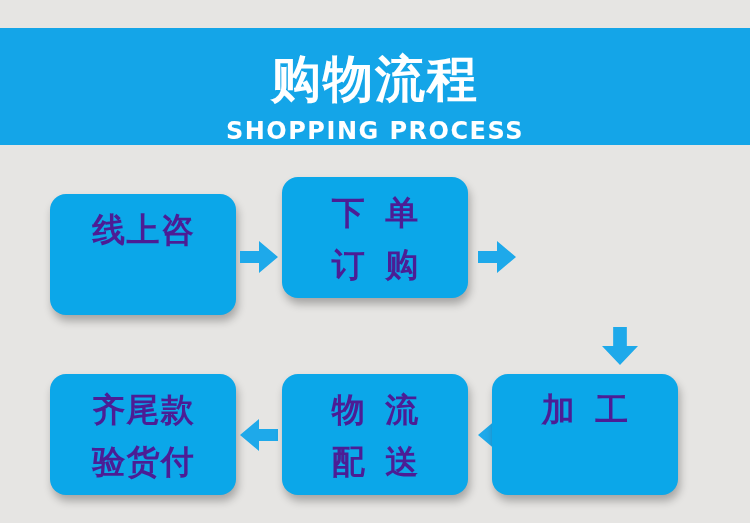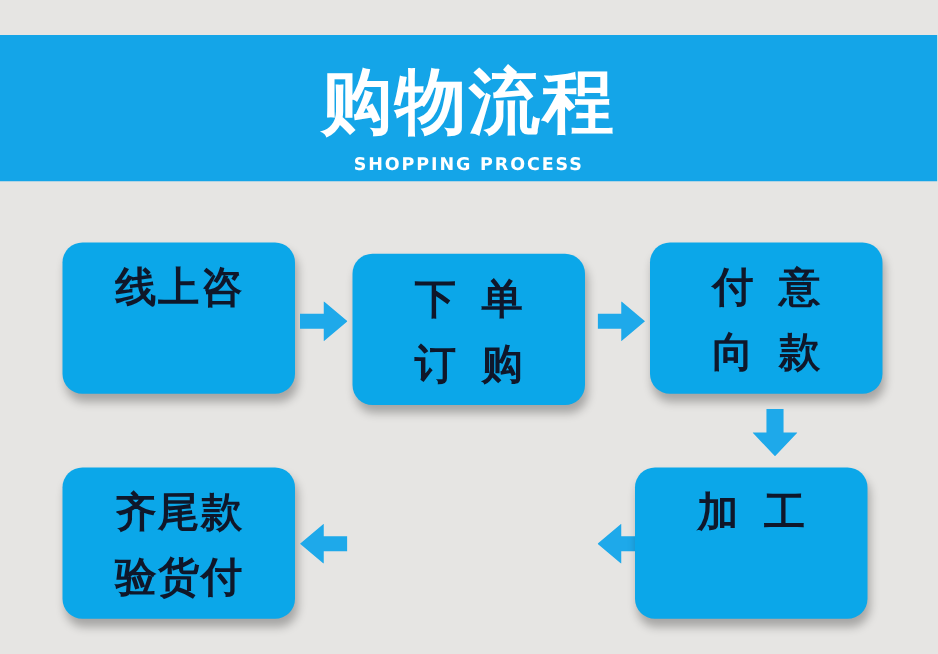--- a/index.html
+++ b/index.html
@@ -20,64 +20,64 @@
     position: absolute;
     left: 0; top: 28px;
     width: 750px; height: 117px;
     background: #14a5e8;
     text-align: center;
     color: #ffffff;
   }
   .header .title {
     margin: 0;
     padding-top: 26px;
-    font-size: 57px;
+    font-size: 50px;
     font-weight: 700;
     letter-spacing: 2px;
     line-height: 1.0;
   }
   .header .subtitle {
     margin: 0;
     padding-top: 13px;
-    font-size: 14px;
+    font-size: 24px;
     font-weight: 700;
     letter-spacing: 1.5px;
   }
   
   .box {
     position: absolute;
     width: 186px; height: 121px;
     background: #0ba7e9;
     border-radius: 16px;
     box-shadow: 2px 6px 8px rgba(0,0,0,0.28);
-    color: #0f172a;
+    color: #4c1d95;
     font-weight: 700;
     font-size: 33px;
     text-align: center;
     padding-top: 10px;
     box-sizing: border-box;
   }
   .box .line {
     display: block;
     height: 52px;
     line-height: 52px;
     letter-spacing: 0.04em;
     text-indent: 0.04em;
     white-space: nowrap;
   }
   .box .line.spread {
     letter-spacing: 0.62em;
     text-indent: 0.62em;
   }
   .b1 { left: 50px;  top: 194px; }
-  .b2 { left: 282px; top: 203px; }
+  .b2 { left: 282px; top: 177px; }
   .b3 { left: 520px; top: 194px; }
   .b4 { left: 50px;  top: 374px; }
   .b5 { left: 282px; top: 374px; }
-  .b6 { left: 508px; top: 374px; }
+  .b6 { left: 492px; top: 374px; font-family: Liberation Serif, serif; }
   
   .arrow {
     position: absolute;
     background: #1ea9ea;
   }
   .arrow.h { width: 38px; height: 32px; }
   .arrow.right {
     clip-path: polygon(0 31%, 50% 31%, 50% 0, 100% 50%, 50% 100%, 50% 69%, 0 69%);
   }
   .arrow.left {
@@ -109,34 +109,34 @@
 
   <div class="arrow h right a1"></div>
 
   <div class="box b2">
     <span class="line spread">下单</span>
     <span class="line spread">订购</span>
   </div>
 
   <div class="arrow h right a2"></div>
 
-  <div class="box b3">
-    <span class="line spread">付意</span>
-    <span class="line spread">向款</span>
-  </div>
 
   <div class="arrow down a3"></div>
 
   <div class="box b4">
     <span class="line">齐尾款</span>
     <span class="line">验货付</span>
   </div>
 
   <div class="arrow h left a4"></div>
 
+  <div class="box b5">
+    <span class="line spread">物流</span>
+    <span class="line spread">配送</span>
+  </div>
 
   <div class="arrow h left a5"></div>
 
   <div class="box b6">
     <span class="line spread">加工</span>
   </div>
 
 </div>
 
 </body></html>

